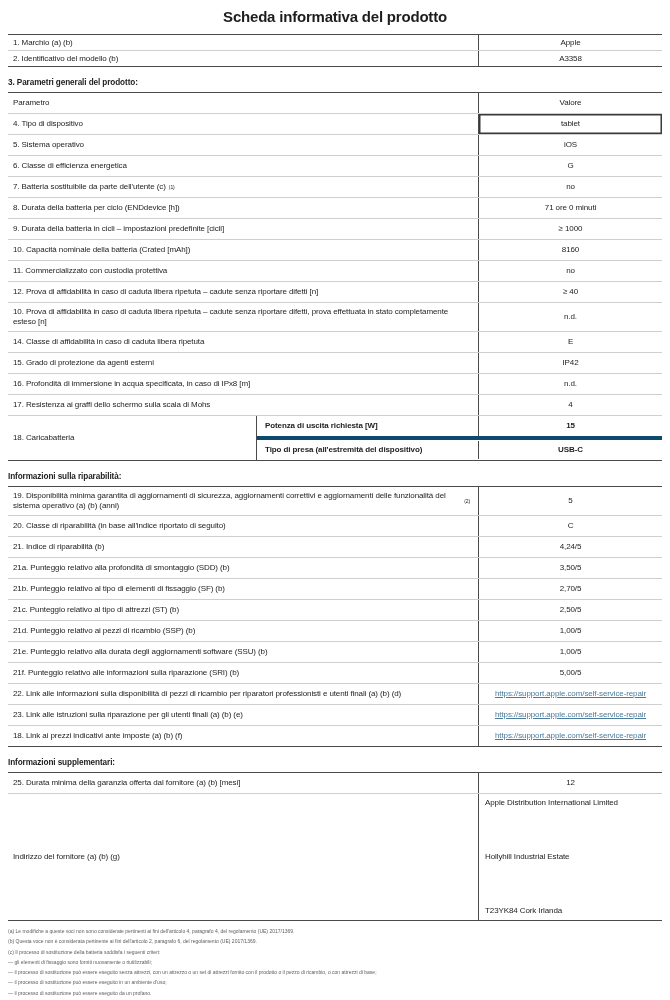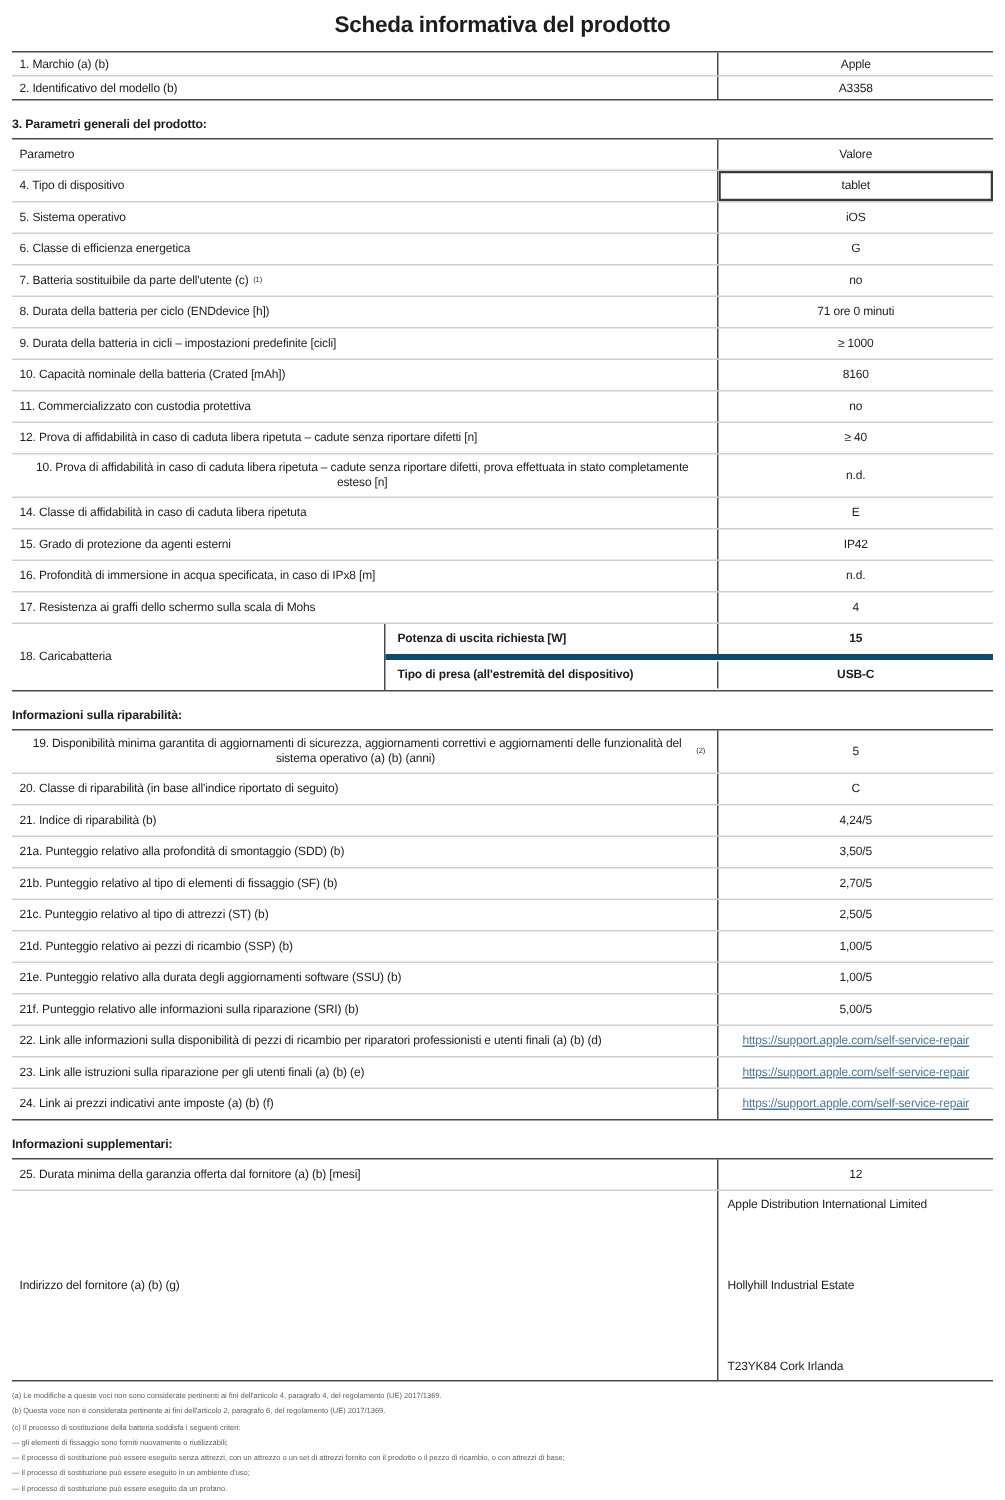--- a/index.html
+++ b/index.html
@@ -6,21 +6,21 @@
   body{
     width:670px;height:1000px;background:#ffffff;overflow:hidden;
     font-family:"Liberation Sans","DejaVu Sans",sans-serif;color:#1d1d1f;
   }
   .sheet{padding:6px 8px 0 8px;}
   .page-title{font-size:15px;font-weight:bold;text-align:center;margin:2px 0 9px 0;letter-spacing:-0.2px;}
   .tbl{border-top:1.5px solid #4a4a4a;border-bottom:1.5px solid #4a4a4a;}
   .row{display:flex;align-items:stretch;min-height:20px;}
   .row + .row{border-top:1px solid #cfcfcf;}
   .cell{font-size:8px;line-height:1.25;letter-spacing:-0.1px;}
-  .label{flex:1 1 auto;padding:4px 8px 4px 5px;display:flex;align-items:center;text-align:center;}
+  .label{flex:1 1 auto;padding:4px 8px 4px 5px;display:flex;align-items:center;}
   .value{flex:0 0 184px;border-left:1px solid #4a4a4a;display:flex;flex-direction:column;
          align-items:center;justify-content:center;text-align:center;padding:4px 4px;box-sizing:border-box;}
   .value.boxed{box-shadow:inset 0 0 0 1.5px #3a3a3a;}
   .value.left{align-items:flex-start;text-align:left;padding-left:6px;gap:44px;}
   .idtbl .row{min-height:15px;}
   .idtbl .label,.idtbl .value{padding-top:2px;padding-bottom:2px;}
   .section-heading{font-size:8.2px;font-weight:bold;margin:11px 0 5px 0;letter-spacing:-0.1px;}
   .header-row .label,.header-row .value{font-weight:normal;}
   sup{font-size:5px;line-height:0;margin-left:1px;}
   a.link{color:#4a7b9d;text-decoration:underline;}
@@ -173,21 +173,21 @@
           <a class="link" href="#">https://support.apple.com/self-service-repair</a>
         </div>
       </div>
       <div class="row">
         <div class="cell label">23. Link alle istruzioni sulla riparazione per gli utenti finali (a) (b) (e)</div>
         <div class="cell value">
           <a class="link" href="#">https://support.apple.com/self-service-repair</a>
         </div>
       </div>
       <div class="row">
-        <div class="cell label">24. Link ai prezzi indicativi ante imposte (a) (b) (f)</div>
+        <div class="cell label">18. Link ai prezzi indicativi ante imposte (a) (b) (f)</div>
         <div class="cell value">
           <a class="link" href="#">https://support.apple.com/self-service-repair</a>
         </div>
       </div>
     </div>
 
   <div class="section-heading">Informazioni supplementari:</div>
   <div class="tbl" id="supplementary-table">
       <div class="row">
         <div class="cell label">25. Durata minima della garanzia offerta dal fornitore (a) (b) [mesi]</div>

